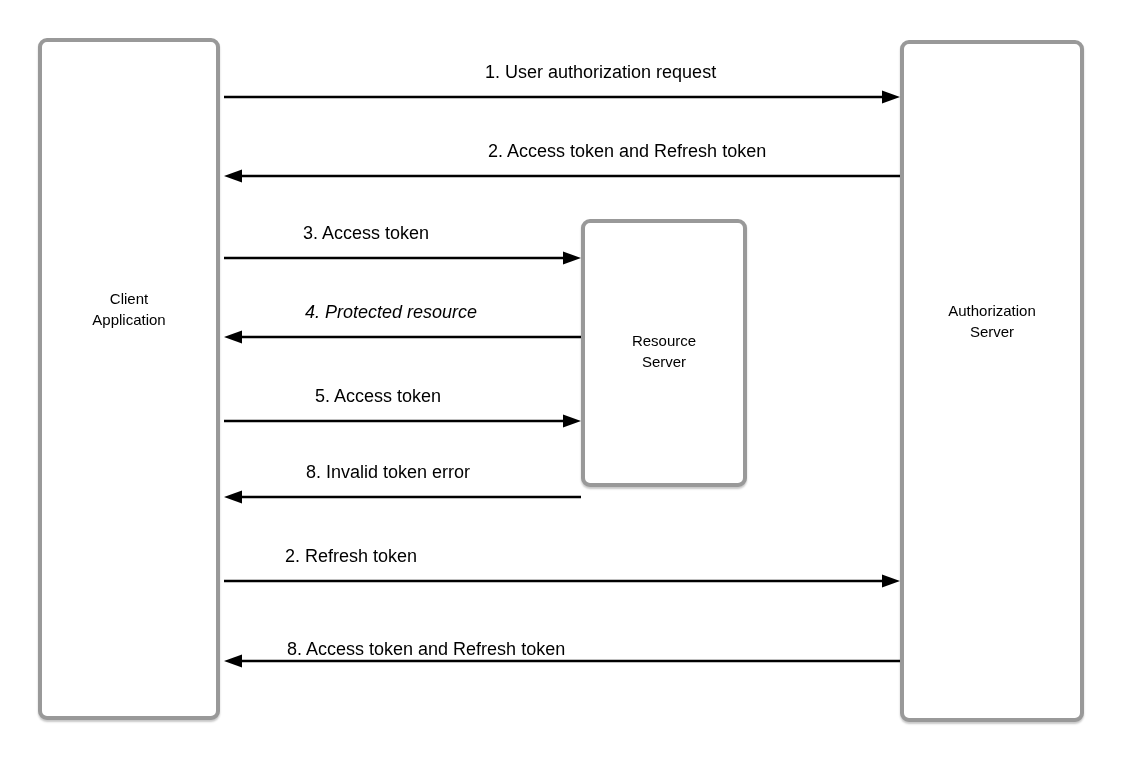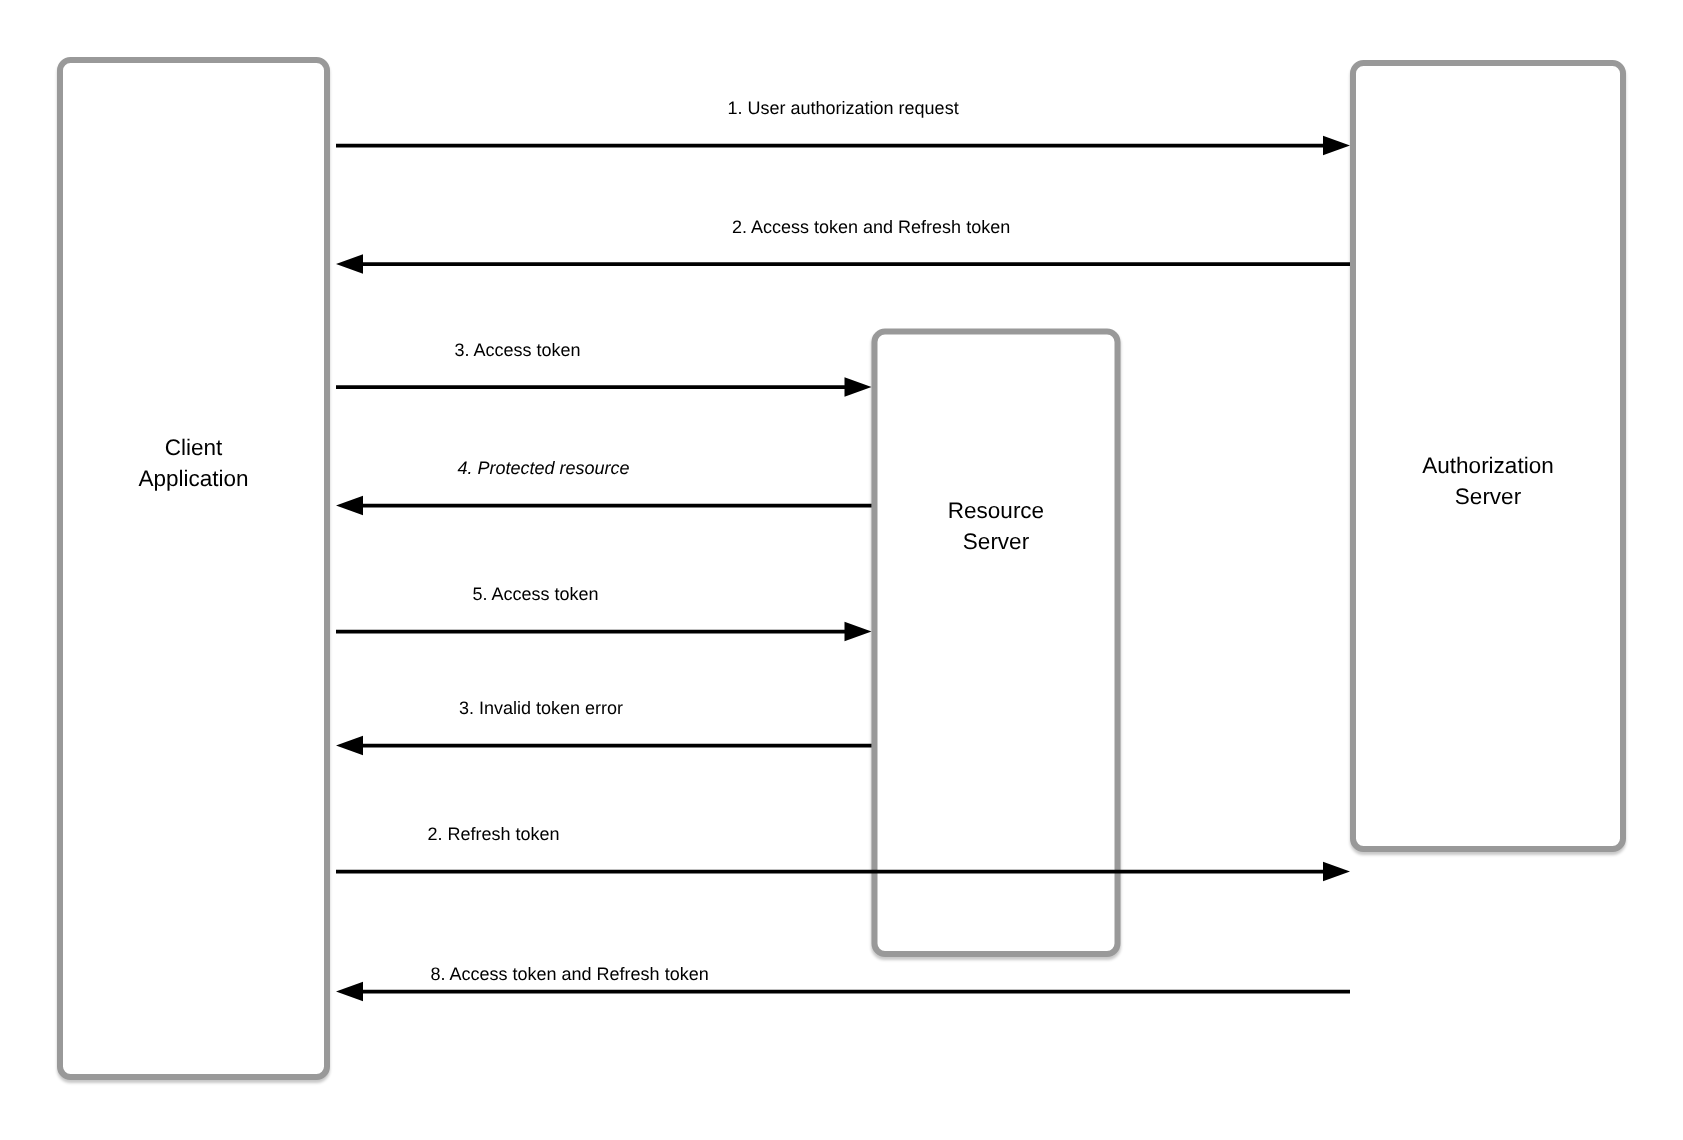--- a/index.html
+++ b/index.html
@@ -18,22 +18,22 @@
   }
   .node {
     position: absolute;
     box-sizing: border-box;
     background: #ffffff;
     border: 4px solid #999999;
     border-radius: 9px;
     box-shadow: 0 2px 2px rgba(0,0,0,0.22);
   }
   .node-client   { left: 38px;  top: 38px;  width: 182px; height: 682px; }
-  .node-resource { left: 581px; top: 219px; width: 166px; height: 419px; }
-  .node-auth     { left: 900px; top: 40px;  width: 184px; height: 528px; }
+  .node-resource { left: 581px; top: 219px; width: 166px; height: 268px; }
+  .node-auth     { left: 900px; top: 40px;  width: 184px; height: 682px; }
   .node-label {
     position: absolute;
     left: 0;
     right: 0;
     text-align: center;
     white-space: pre-line;
     font-size: 15px;
     line-height: 21px;
     transform: translateY(-50%);
   }
@@ -43,21 +43,21 @@
   .arrows-layer {
     position: absolute;
     left: 0;
     top: 0;
     pointer-events: none;
   }
   .arrows-layer line    { stroke: #000000; stroke-width: 2.5; }
   .arrows-layer polygon { fill: #000000; stroke: none; }
   .arrow-label {
     position: absolute;
-    font-size: 12px;
+    font-size: 18px;
     line-height: 17px;
     white-space: nowrap;
     color: #000000;
     text-align: right;
   }
   .lbl-1 { left: 485px; top: 64px;  }
   .lbl-2 { left: 488px; top: 143px; }
   .lbl-3 { left: 303px; top: 225px; }
   .lbl-4 { left: 305px; top: 304px; font-style: italic; }
   .lbl-5 { left: 315px; top: 388px; }
@@ -118,17 +118,17 @@
       <line x1="900" y1="661" x2="238" y2="661"></line>
       <polygon points="224,661 242,654.5 242,667.5"></polygon>
     </g>
   </svg>
 
   <div class="arrow-label lbl-1">1. User authorization request</div>
   <div class="arrow-label lbl-2">2. Access token and Refresh token</div>
   <div class="arrow-label lbl-3">3. Access token</div>
   <div class="arrow-label lbl-4">4. Protected resource</div>
   <div class="arrow-label lbl-5">5. Access token</div>
-  <div class="arrow-label lbl-6">3. Invalid token error</div>
+  <div class="arrow-label lbl-6">8. Invalid token error</div>
   <div class="arrow-label lbl-7">2. Refresh token</div>
   <div class="arrow-label lbl-8">8. Access token and Refresh token</div>
 
 </div>
 
 </body></html>

